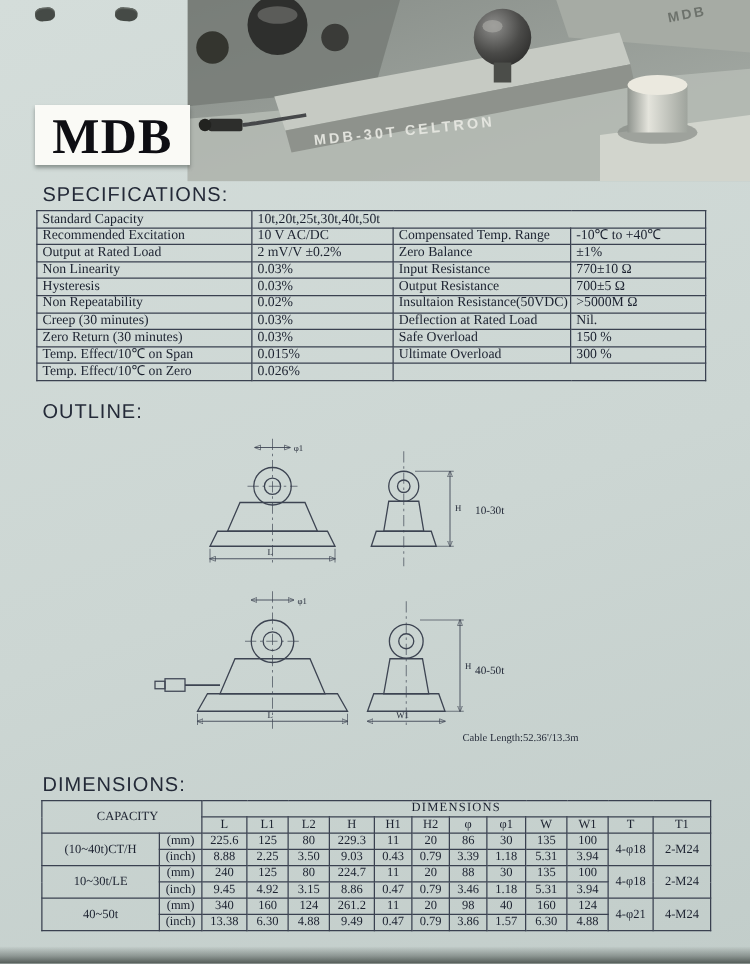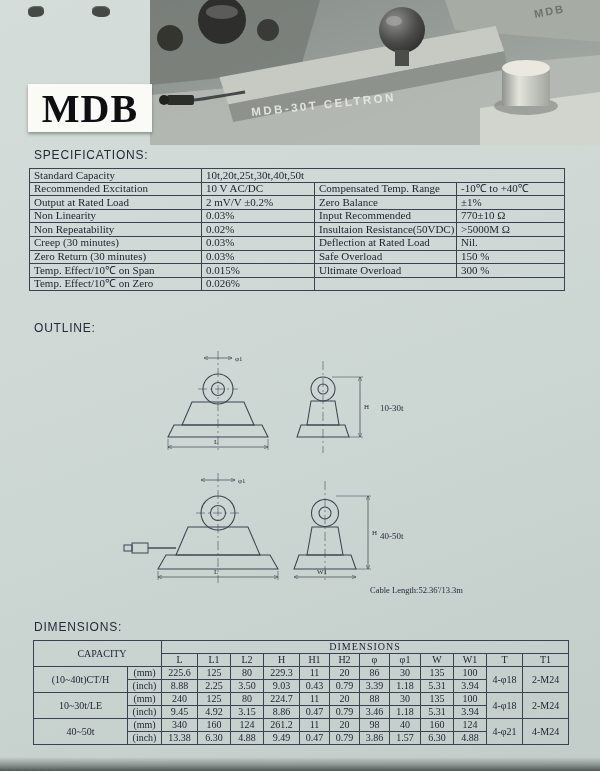--- a/index.html
+++ b/index.html
@@ -14,21 +14,21 @@
   #screw1 { left:28px; top:6px; width:16px; height:11px; transform:rotate(-4deg); }
   #screw2 { left:92px; top:6px; width:18px; height:11px; transform:rotate(3deg); }
 
   .brand-box { position:absolute; left:28px; top:84px; width:124px; height:48px;
                background:#fafaf6; display:flex; align-items:center; justify-content:center;
                box-shadow:0 2px 3px rgba(50,60,55,.45); }
   .brand-box span { font-family:"Liberation Serif",serif; font-weight:bold; font-size:40px;
                     letter-spacing:1px; color:#0e0e13; }
 
   .heading { position:absolute; left:34px; font-family:"Liberation Sans",sans-serif;
-             font-size:12px; letter-spacing:.8px; color:#242a38; }
+             font-size:16px; letter-spacing:.8px; color:#242a38; }
   #spec-heading    { top:148px; }
   #outline-heading { top:321px; }
   #dims-heading    { top:620px; }
 
   table { border-collapse:collapse; table-layout:fixed; position:absolute; color:#1c2230; }
   .spec-table { left:29px; top:168px; width:535px; font-size:11px; }
   .spec-table td { border:1px solid #3a4150; height:13.6px; padding:0 4px;
                    line-height:1.05; white-space:nowrap; overflow:hidden; }
 
   .dims-table { left:33px; top:640px; width:535px; font-size:10px; }
@@ -131,22 +131,28 @@
       </tr>
       <tr>
         <td>Output at Rated Load</td>
         <td>2 mV/V ±0.2%</td>
         <td>Zero Balance</td>
         <td>±1%</td>
       </tr>
       <tr>
         <td>Non Linearity</td>
         <td>0.03%</td>
-        <td>Input Recommended</td>
+        <td>Input Resistance</td>
         <td>770±10  Ω</td>
+      </tr>
+      <tr>
+        <td>Hysteresis</td>
+        <td>0.03%</td>
+        <td>Output Resistance</td>
+        <td>700±5  Ω</td>
       </tr>
       <tr>
         <td>Non Repeatability</td>
         <td>0.02%</td>
         <td>Insultaion Resistance(50VDC)</td>
         <td>&gt;5000M  Ω</td>
       </tr>
       <tr>
         <td>Creep (30 minutes)</td>
         <td>0.03%</td>

